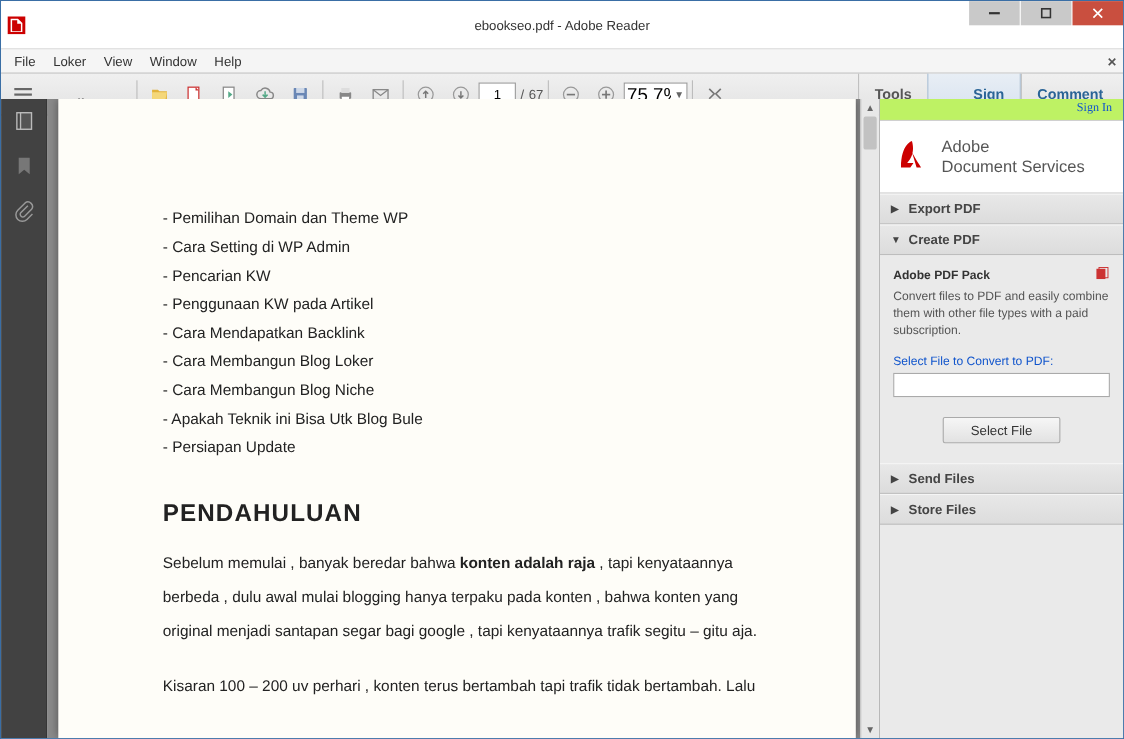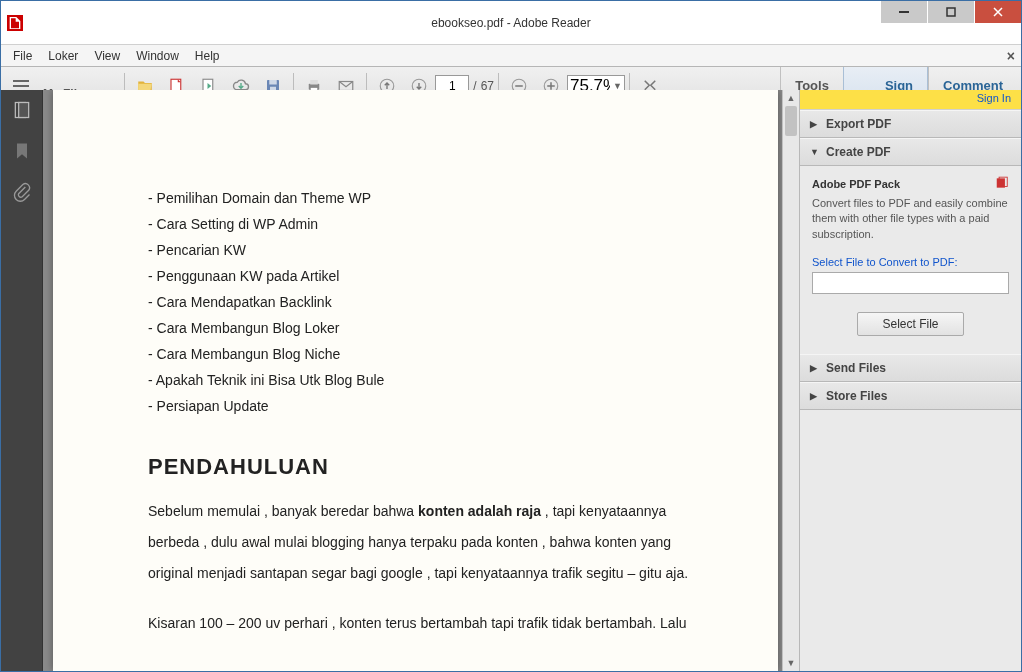--- a/index.html
+++ b/index.html
@@ -238,27 +238,28 @@
   .vscroll .arrow.dn { bottom:0; }
   
   .rightpanel {
     width: 222px;
     background: #eaeaea;
     border-left: 1px solid #b8b8b8;
     display: flex;
     flex-direction: column;
   }
   .signin {
-    background: #fde047;
+    background: #bef264;
     text-align: right;
     padding: 2px 10px;
     height: 20px;
     color: #1155cc;
     font-size: 11px;
     border-bottom: 1px solid #d0d0d0;
+    font-family: Liberation Serif, serif;
   }
   .adobeservices {
     background: #fff;
     padding: 14px 12px;
     display: flex;
     align-items: center;
     gap: 10px;
     border-bottom: 1px solid #c5c5c5;
   }
   .adobeservices .logo svg { width: 34px; height: 34px; }
@@ -499,20 +500,31 @@
   </div>
 
   <div class="vscroll">
     <div class="arrow up">▲</div>
     <div class="thumb"></div>
     <div class="arrow dn">▼</div>
   </div>
 
   <div class="rightpanel">
     <div class="signin">Sign In</div>
+    <div class="adobeservices">
+      <div class="logo">
+        <svg viewBox="0 0 48 48">
+            <path d="M10 40 C10 10 24 6 24 6 C24 6 30 22 18 34 L26 34 L22 40z M24 20 C28 28 36 40 36 40 L30 40z" fill="#cc0000"></path>
+          </svg>
+      </div>
+      <div class="txt">
+        <div>Adobe</div>
+        <div>Document Services</div>
+      </div>
+    </div>
     <div class="accordion-hdr">
       <span class="caret">▶</span>
       <span>Export PDF</span>
     </div>
     <div class="accordion-hdr">
       <span class="caret">▼</span>
       <span>Create PDF</span>
     </div>
     <div class="accordion-body">
       <div class="packtitle">

